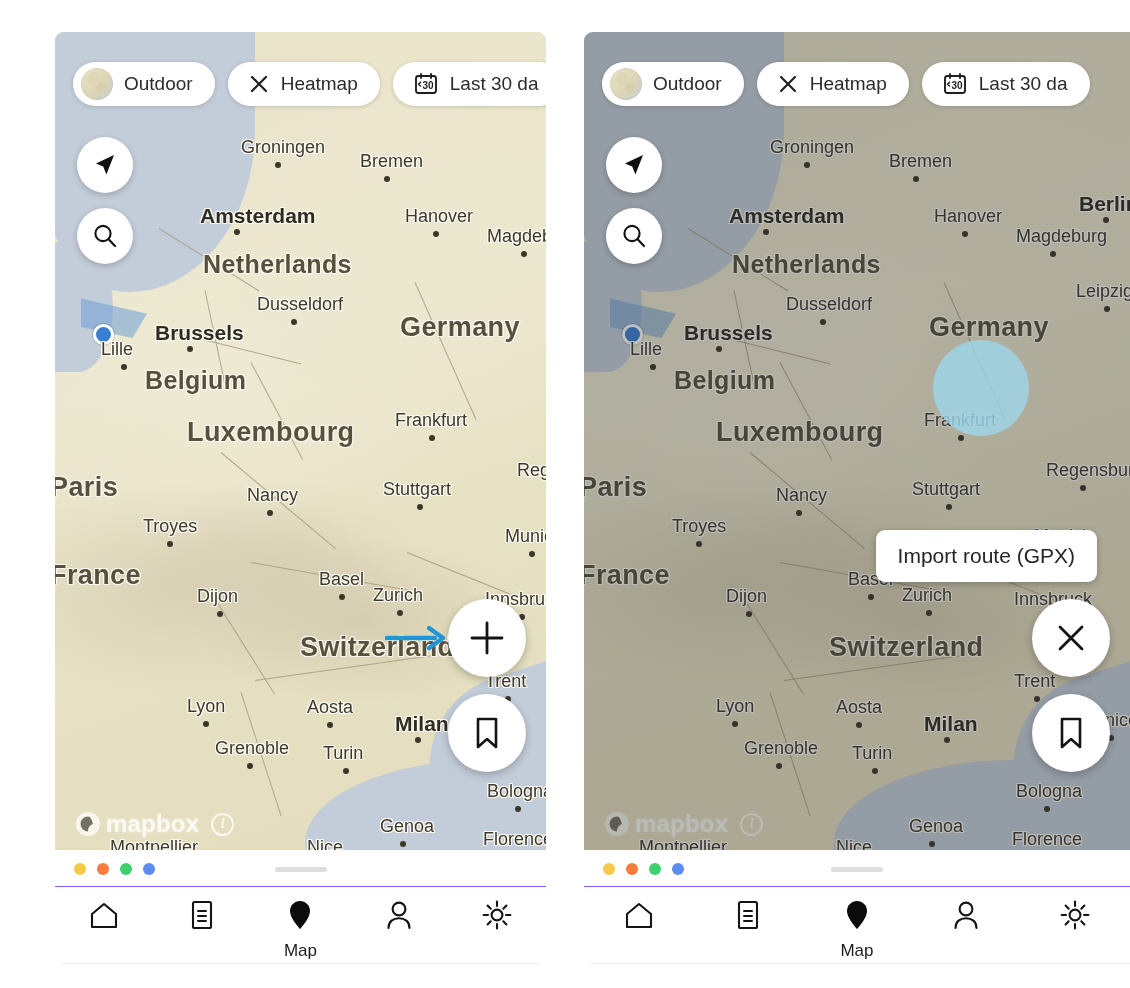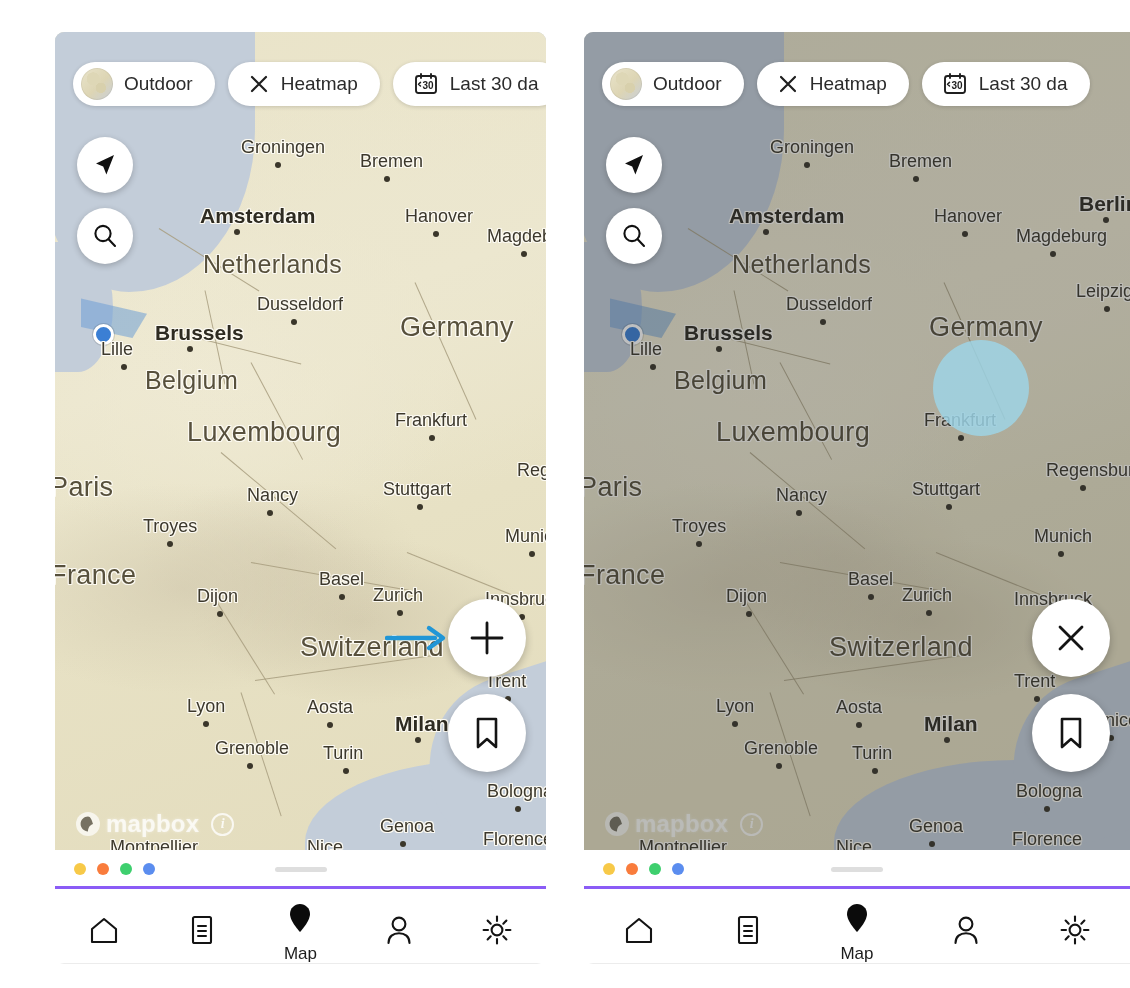--- a/index.html
+++ b/index.html
@@ -96,21 +96,21 @@
     color: #4a4434;
     white-space: nowrap;
     text-shadow:
        1px  0 0 rgba(252,250,242,.95), -1px  0 0 rgba(252,250,242,.95),
        0  1px 0 rgba(252,250,242,.95),  0 -1px 0 rgba(252,250,242,.95),
        1px  1px 0 rgba(252,250,242,.95), -1px -1px 0 rgba(252,250,242,.95),
        1px -1px 0 rgba(252,250,242,.95), -1px  1px 0 rgba(252,250,242,.95);
     pointer-events: none;
   }
   .lbl.country {
-    font-size: 25px; font-weight: 400; color: #57503c; letter-spacing: .4px;
+    font-size: 25px; font-weight: 700; color: #57503c; letter-spacing: .4px;
   }
   .lbl.country.big { font-size: 27px; }
   .lbl.city { font-size: 18px; font-weight: 400; color: #3c382c; }
   .lbl.city.major { font-size: 21px; font-weight: 700; color: #2e2b21; }
   .dot {
     position: absolute;
     width: 6px; height: 6px;
     background: #3a362a;
     border-radius: 50%;
   }
@@ -281,24 +281,24 @@
   .grab {
     position: absolute;
     left: 50%; top: 17px;
     transform: translateX(-50%);
     width: 52px; height: 5px;
     border-radius: 3px;
     background: #dedede;
   }
   .tabbar {
     display: flex;
-    align-items: center;
+    align-items: flex-start;
     justify-content: space-around;
     padding-top: 11px;
-    border-top: 3px solid #8b5cf6;
+    border-top: 1px solid #8b5cf6;
     height: 78px;
   }
   .tab {
     display: flex;
     flex-direction: column;
     align-items: center;
     gap: 5px;
     width: 72px;
   }
   .tab-label {
@@ -655,20 +655,23 @@
           </svg>
         </div>
         <div class="round-btn search">
           <svg width="30" height="30" viewBox="0 0 30 30">
             <circle cx="13" cy="12.5" r="7.6" stroke="#111111" stroke-width="2.1" fill="none"></circle>
             <path d="M18.6 18.2 L25 25" stroke="#111111" stroke-width="2.1" stroke-linecap="round"></path>
           </svg>
         </div>
 
         <div class="menu">
+          <div class="menu-item">
+            <span>Import route (GPX)</span>
+          </div>
         </div>
         <div class="tap-ring" style="right:101px;bottom:414px;"></div>
 
         <div class="fab primary">
           <svg width="40" height="40" viewBox="0 0 40 40">
             <path d="M9 9 L31 31 M31 9 L9 31" stroke="#141414" stroke-width="2.8" stroke-linecap="round" fill="none"></path>
           </svg>
         </div>
         <div class="fab bookmark">
           <svg width="34" height="38" viewBox="0 0 34 38">

